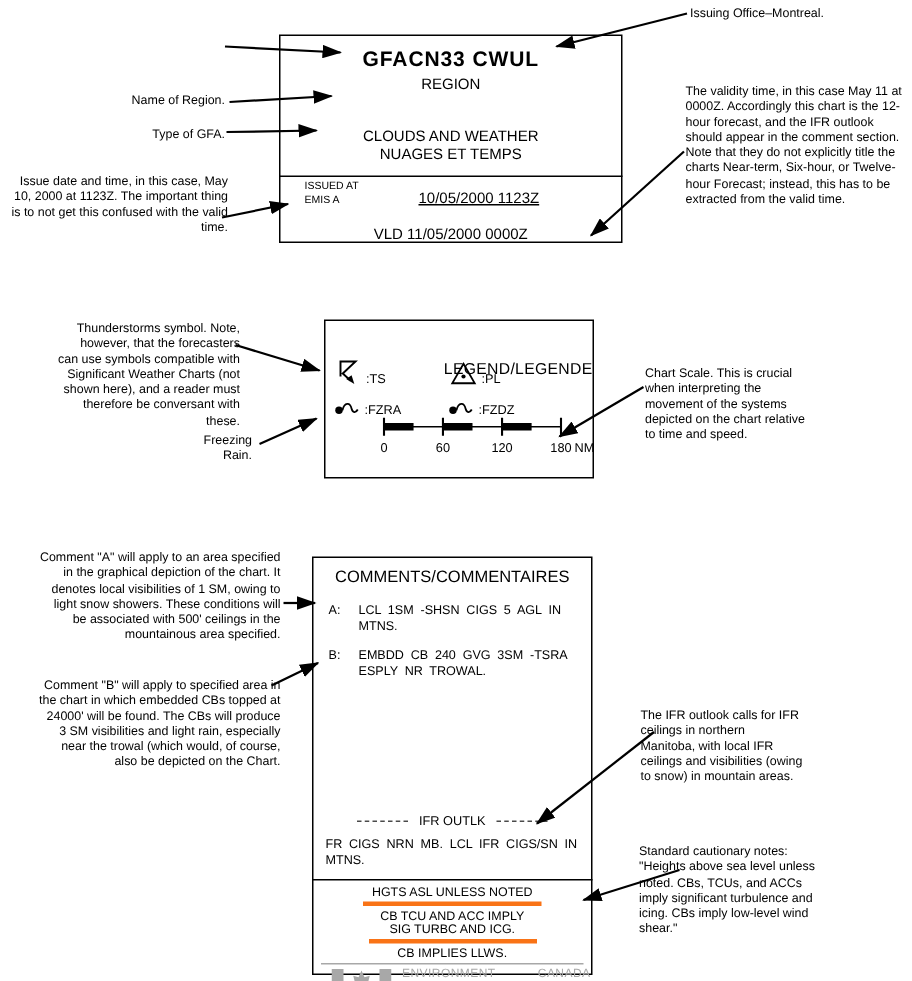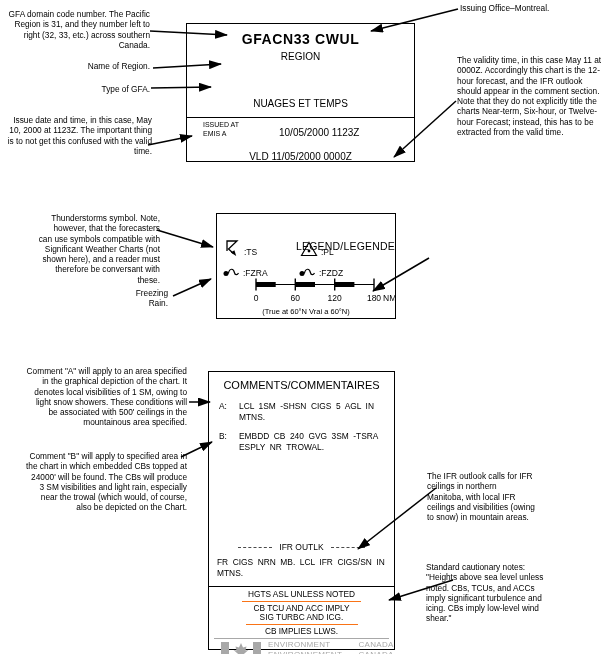--- a/index.html
+++ b/index.html
@@ -15,70 +15,71 @@
   .ra { text-align:right; }
 
   
   .box { position:absolute; border:1px solid #000; background:#fff; z-index:1; }
 
   
   .hb-code { position:absolute; left:0; right:0; top:7px; text-align:center; font-weight:bold; font-size:14px; letter-spacing:.6px; }
   .hb-line { position:absolute; left:0; right:0; text-align:center; font-size:10px; }
   .hb-divider { position:absolute; left:-1px; right:-1px; border-top:1px solid #000; }
   .hb-issued { position:absolute; font-size:7px; line-height:8.5px; }
-  .hb-datetime { position:absolute; font-size:10px; }
+  .hb-datetime { position:absolute; font-size:10px;text-decoration:underline; }
 
   
   .lg-title { position:absolute; left:0; right:0; top:10px; text-align:right; font-size:10.5px; letter-spacing:.2px;margin-top:16px; }
   .lg-cell { position:absolute; display:flex; align-items:flex-end; gap:3px; }
   .lg-label { font-size:8.5px; line-height:9px; }
   .lg-note { position:absolute; left:0; right:0; top:93px; text-align:center; font-size:7.5px; }
   .scalebar { position:absolute; }
 
   
   .cb-title { position:absolute; left:0; right:0; top:7px; text-align:center; font-size:11px; }
   .cb-item { position:absolute; left:10px; right:8px; display:flex; gap:8px; font-size:8.4px; line-height:10.6px; }
   .cb-item .cb-label { flex:0 0 12px; }
   .cb-item .cb-text { word-spacing:2.2px; }
   .cb-outlk { position:absolute; left:0; right:0; display:flex; align-items:center; justify-content:center; gap:7px; }
   .dash { width:34px; height:0; border-top:1.7px dashed #4a4a4a; }
   .cb-outlk-label { font-size:8.5px; }
   .cb-frtext { position:absolute; left:8px; right:8px; font-size:8.4px; line-height:10.6px; word-spacing:2.2px; }
   .cb-notes { position:absolute; left:-1px; right:-1px; border-top:1px solid #000; padding-top:3px; }
   .note { text-align:center; font-size:8.3px; line-height:9.6px; margin-bottom:2px; }
   .nt { display:inline-block; padding:0 6px 1px; }
-  .n-black { border-bottom:1px solid #f97316; }
+  .n-black { border-bottom:3px solid #f97316; }
   .note-wrap .nt { max-width:112px; }
   .note-llws { margin:0 6px 0 6px; border-bottom:1.5px solid #a8a8a8; padding-bottom:2px; }
   .cb-logo { display:flex; align-items:center; gap:7px; padding-left:13px; margin-top:1px; }
   .logo-text { font-size:8px; line-height:9.5px; color:#a8a8a8; letter-spacing:.3px; white-space:nowrap; }
   .lt-left { display:inline-block; width:88px; }
 </style>
 </head>
 <body>
 
 <div class="canvas">
 
-  <div class="ann ra" style="left:2px;  top:9px;   width:148px;">GFA domain code number.  The Pacific Region is 31, and they number left to right (32, 33, etc.) across southern Canada.</div>
   <div class="ann ra" style="left:58px; top:61px;  width:92px;">Name of Region.</div>
   <div class="ann ra" style="left:58px; top:84px;  width:92px;">Type of GFA.</div>
   <div class="ann ra" style="left:2px;  top:115px; width:150px;">Issue date and time, in this case, May 10, 2000 at 1123Z.  The important thing is to not get this confused with the valid time.</div>
   <div class="ann ra" style="left:38px; top:213px; width:122px;">Thunderstorms symbol.  Note, however, that the forecasters can use symbols compatible with Significant Weather Charts (not shown here), and a reader must therefore be conversant with these.</div>
   <div class="ann ra" style="left:120px;top:288px; width:48px;">Freezing Rain.</div>
   <div class="ann ra" style="left:25px; top:366px; width:162px;">Comment "A" will apply to an area specified in the graphical depiction of the chart.  It denotes local visibilities of 1 SM, owing to light snow showers.  These conditions will be associated with 500' ceilings in the mountainous area specified.</div>
   <div class="ann ra" style="left:25px; top:451px; width:162px;">Comment "B" will apply to specified area in the chart in which embedded CBs topped at 24000' will be found. The CBs will produce 3 SM visibilities and light rain, especially near the trowal (which would, of course, also be depicted on the Chart.</div>
 
   <div class="ann" style="left:460px; top:3px;   width:140px;">Issuing Office–Montreal.</div>
   <div class="ann" style="left:457px; top:55px;  width:145px;">The validity time, in this case May 11 at 0000Z.  Accordingly this chart is the 12-hour forecast, and the IFR outlook should appear in the comment section.  Note that they do not explicitly title the charts Near-term, Six-hour, or Twelve-hour Forecast; instead, this has to be extracted from the valid time.</div>
+  <div class="ann" style="left:430px; top:243px; width:108px;">Chart Scale.  This is crucial when interpreting the movement of the systems depicted on the chart relative to time and speed.</div>
   <div class="ann" style="left:427px; top:471px; width:108px;">The IFR outlook calls for IFR ceilings in northern Manitoba, with local IFR ceilings and visibilities (owing to snow) in mountain areas.</div>
   <div class="ann" style="left:426px; top:562px; width:118px;">Standard cautionary notes: "Heights above sea level unless noted.  CBs, TCUs, and ACCs imply significant turbulence and icing.  CBs imply low-level wind shear."</div>
 
   <div class="box" style="left:186px; top:23px; width:229px; height:139px;">
     <div class="hb-code">GFACN33  CWUL</div>
     <div class="hb-line" style="top:27px;">REGION</div>
+    <div class="hb-line" style="top:62px;">CLOUDS AND WEATHER</div>
     <div class="hb-line" style="top:74px;">NUAGES ET TEMPS</div>
     <div class="hb-divider" style="top:93px;"></div>
     <div class="hb-issued" style="left:16px; top:97px;">
       <div>ISSUED AT</div>
       <div>EMIS A</div>
     </div>
     <div class="hb-datetime" style="left:92px; top:103px;">10/05/2000  1123Z</div>
     <div class="hb-line" style="top:127px;">VLD  11/05/2000  0000Z</div>
   </div>
 
@@ -125,21 +126,20 @@
       <line x1="6" y1="0.5" x2="6" y2="12.5" stroke="#000" stroke-width="1.4"></line>
       <line x1="45.3" y1="0.5" x2="45.3" y2="12.5" stroke="#000" stroke-width="1.4"></line>
       <line x1="84.7" y1="0.5" x2="84.7" y2="12.5" stroke="#000" stroke-width="1.4"></line>
       <line x1="124" y1="0.5" x2="124" y2="12.5" stroke="#000" stroke-width="1.4"></line>
       <text x="6" y="23" font-size="8.5" text-anchor="middle">0</text>
       <text x="45.3" y="23" font-size="8.5" text-anchor="middle">60</text>
       <text x="84.7" y="23" font-size="8.5" text-anchor="middle">120</text>
       <text x="124" y="23" font-size="8.5" text-anchor="middle">180</text>
       <text x="133" y="23" font-size="8.5" text-anchor="start">NM</text>
     </svg>
-    <div class="lg-note">(True at 60°N  Vrai a 60°N)</div>
   </div>
 
   <div class="box" style="left:208px; top:371px; width:187px; height:279px;">
     <div class="cb-title">COMMENTS/COMMENTAIRES</div>
 
     <div class="cb-item" style="top:29px;">
       <span class="cb-label">A:</span>
       <span class="cb-text">LCL 1SM -SHSN CIGS 5 AGL IN MTNS.</span>
     </div>
     <div class="cb-item" style="top:59px;">

